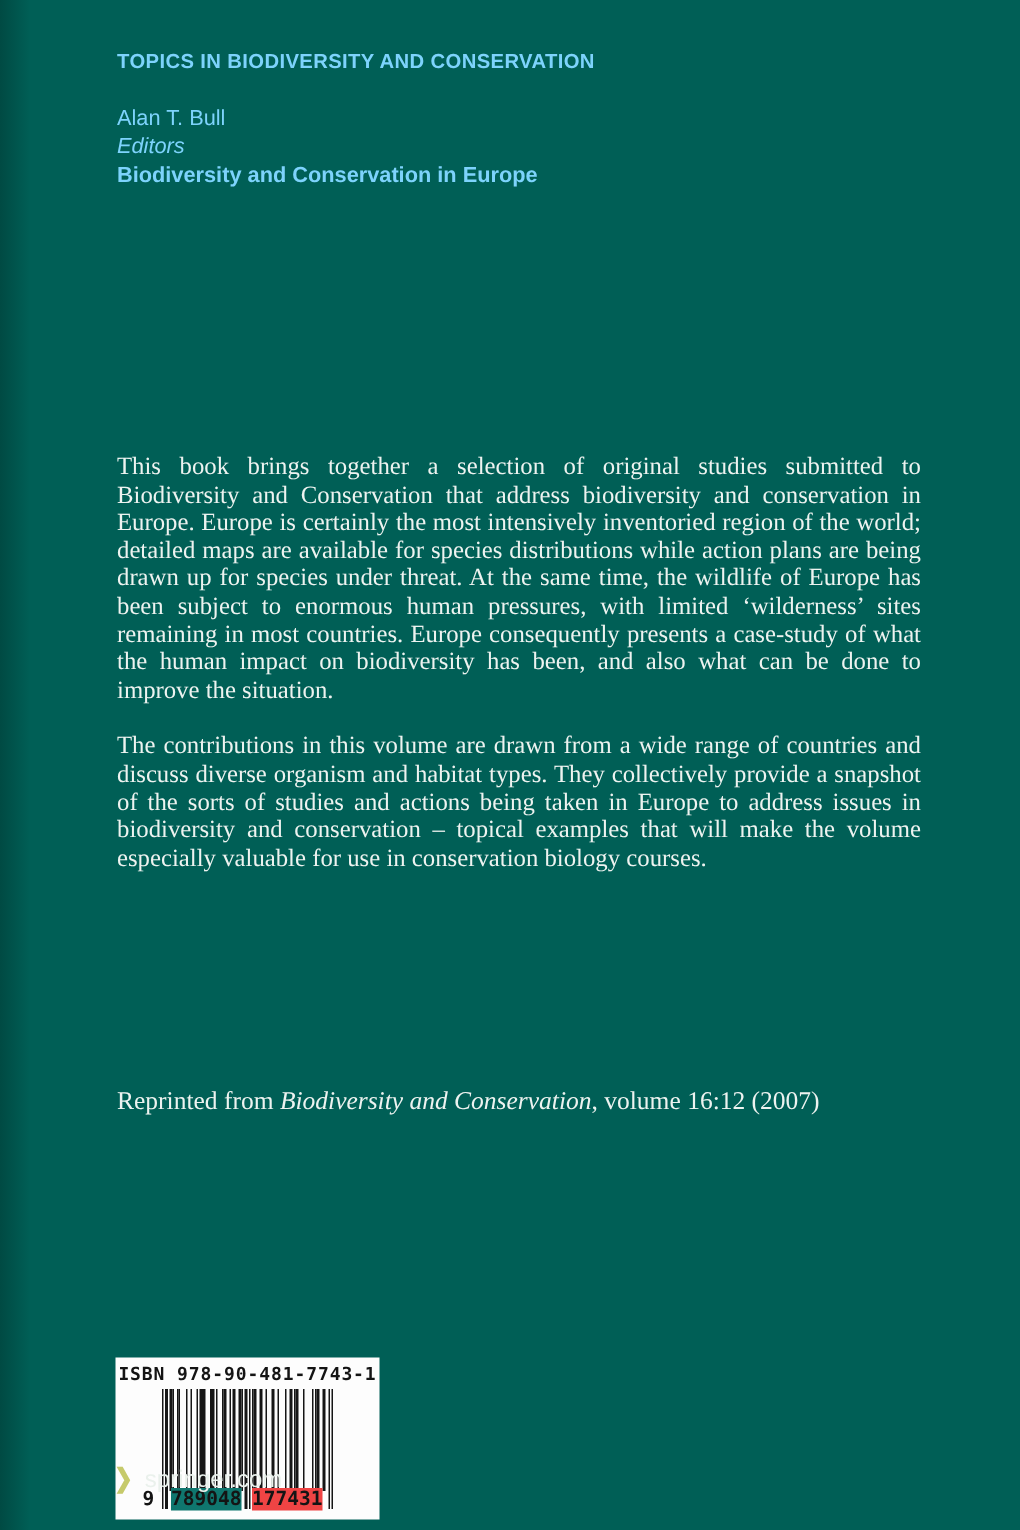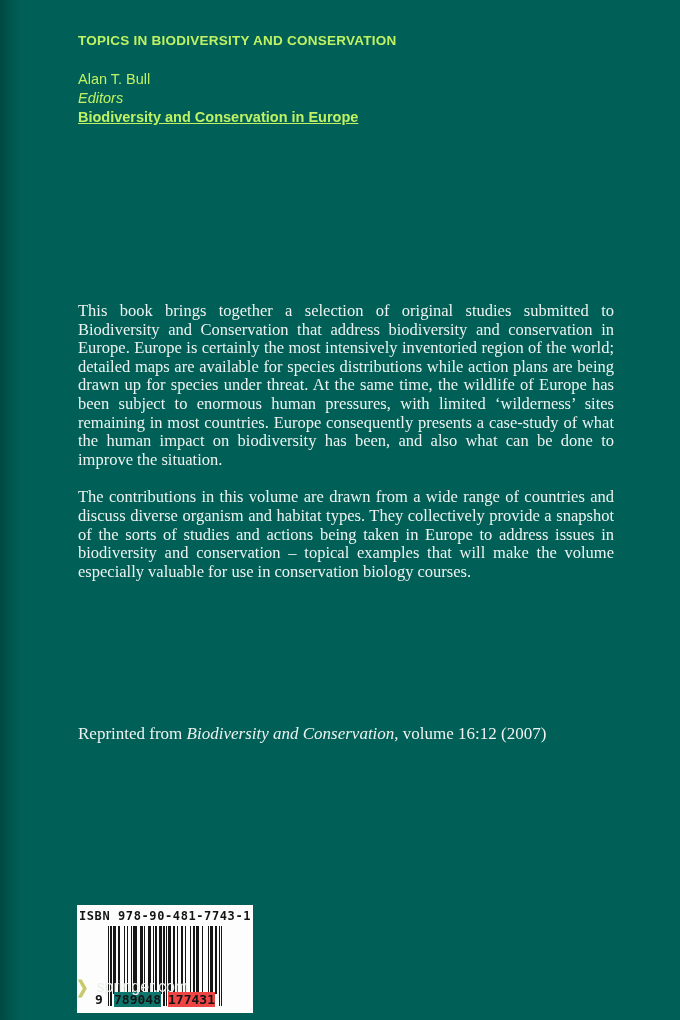--- a/index.html
+++ b/index.html
@@ -9,28 +9,28 @@
     background:#005F56;
     overflow:hidden;
     font-family:"Liberation Sans",sans-serif;
   }
   .spine-shadow{
     position:absolute;left:0;top:0;bottom:0;width:20px;
     background:linear-gradient(to right, rgba(0,20,18,.28), rgba(0,20,18,0));
     pointer-events:none;
   }
   
-  .header{position:absolute;left:78px;top:33px;right:66px;color:#bef264;}
+  .header{position:absolute;left:78px;top:33px;right:66px;color:#7dd3fc;}
   .series-title{
     font-size:13.5px;font-weight:bold;letter-spacing:.25px;
     line-height:15px;margin-bottom:22px;
   }
   .hline{font-size:14.5px;line-height:19px;font-weight:normal;}
   .hline.italic{font-style:italic;}
-  .hline.bold{font-weight:bold;text-decoration:underline;}
+  .hline.bold{font-weight:bold;}
   
   .blurb{
     position:absolute;left:78px;right:66px;top:302px;
     font-family:"Liberation Serif",serif;
     font-size:16.5px;line-height:18.6px;
     color:#EDF3F0;text-align:justify;
   }
   .blurb p{margin:0 0 19px 0;}
   
   .reprint{

